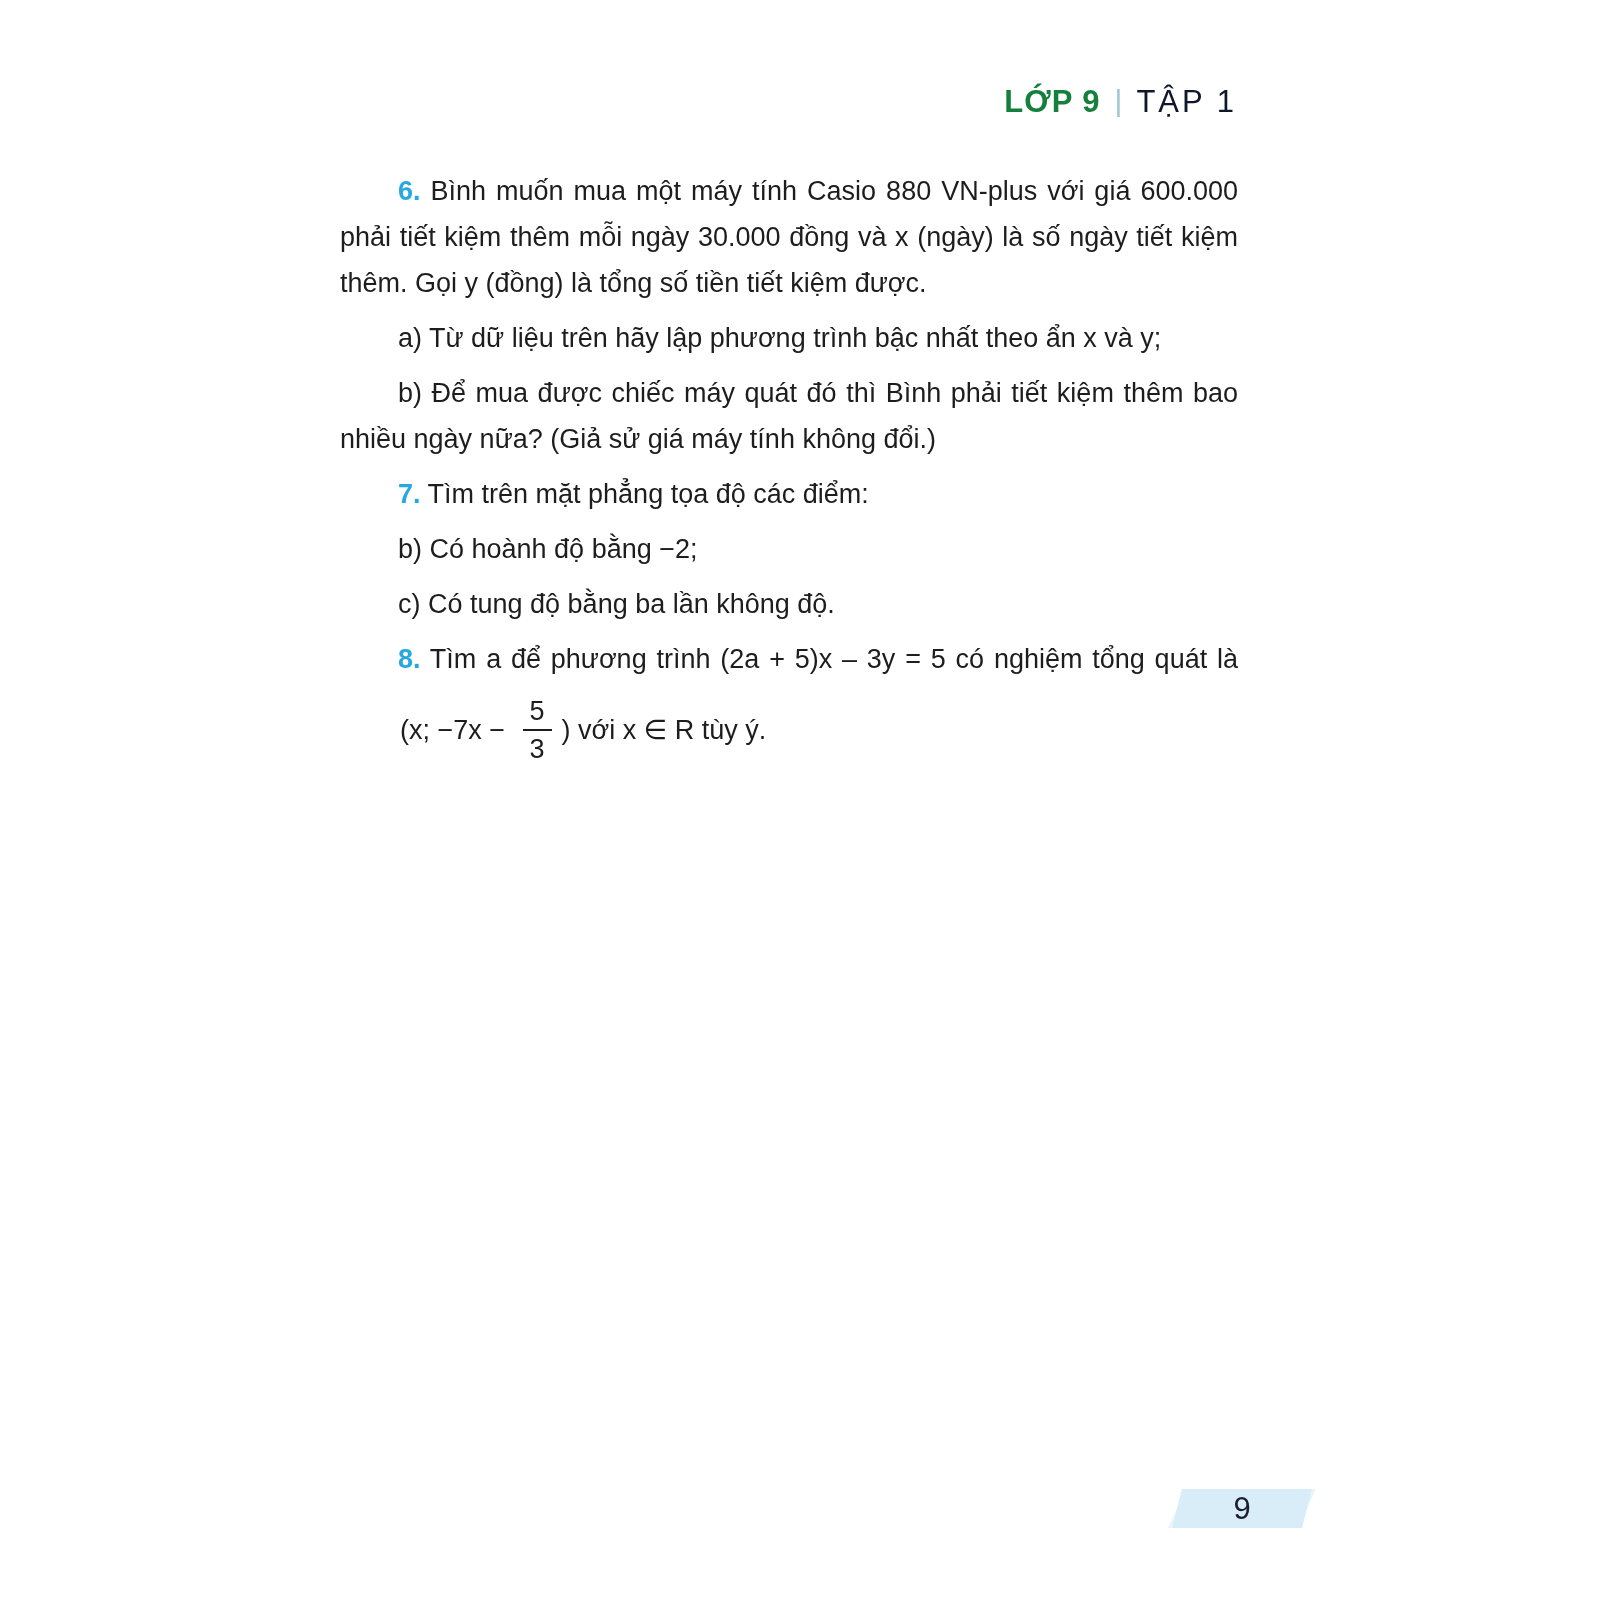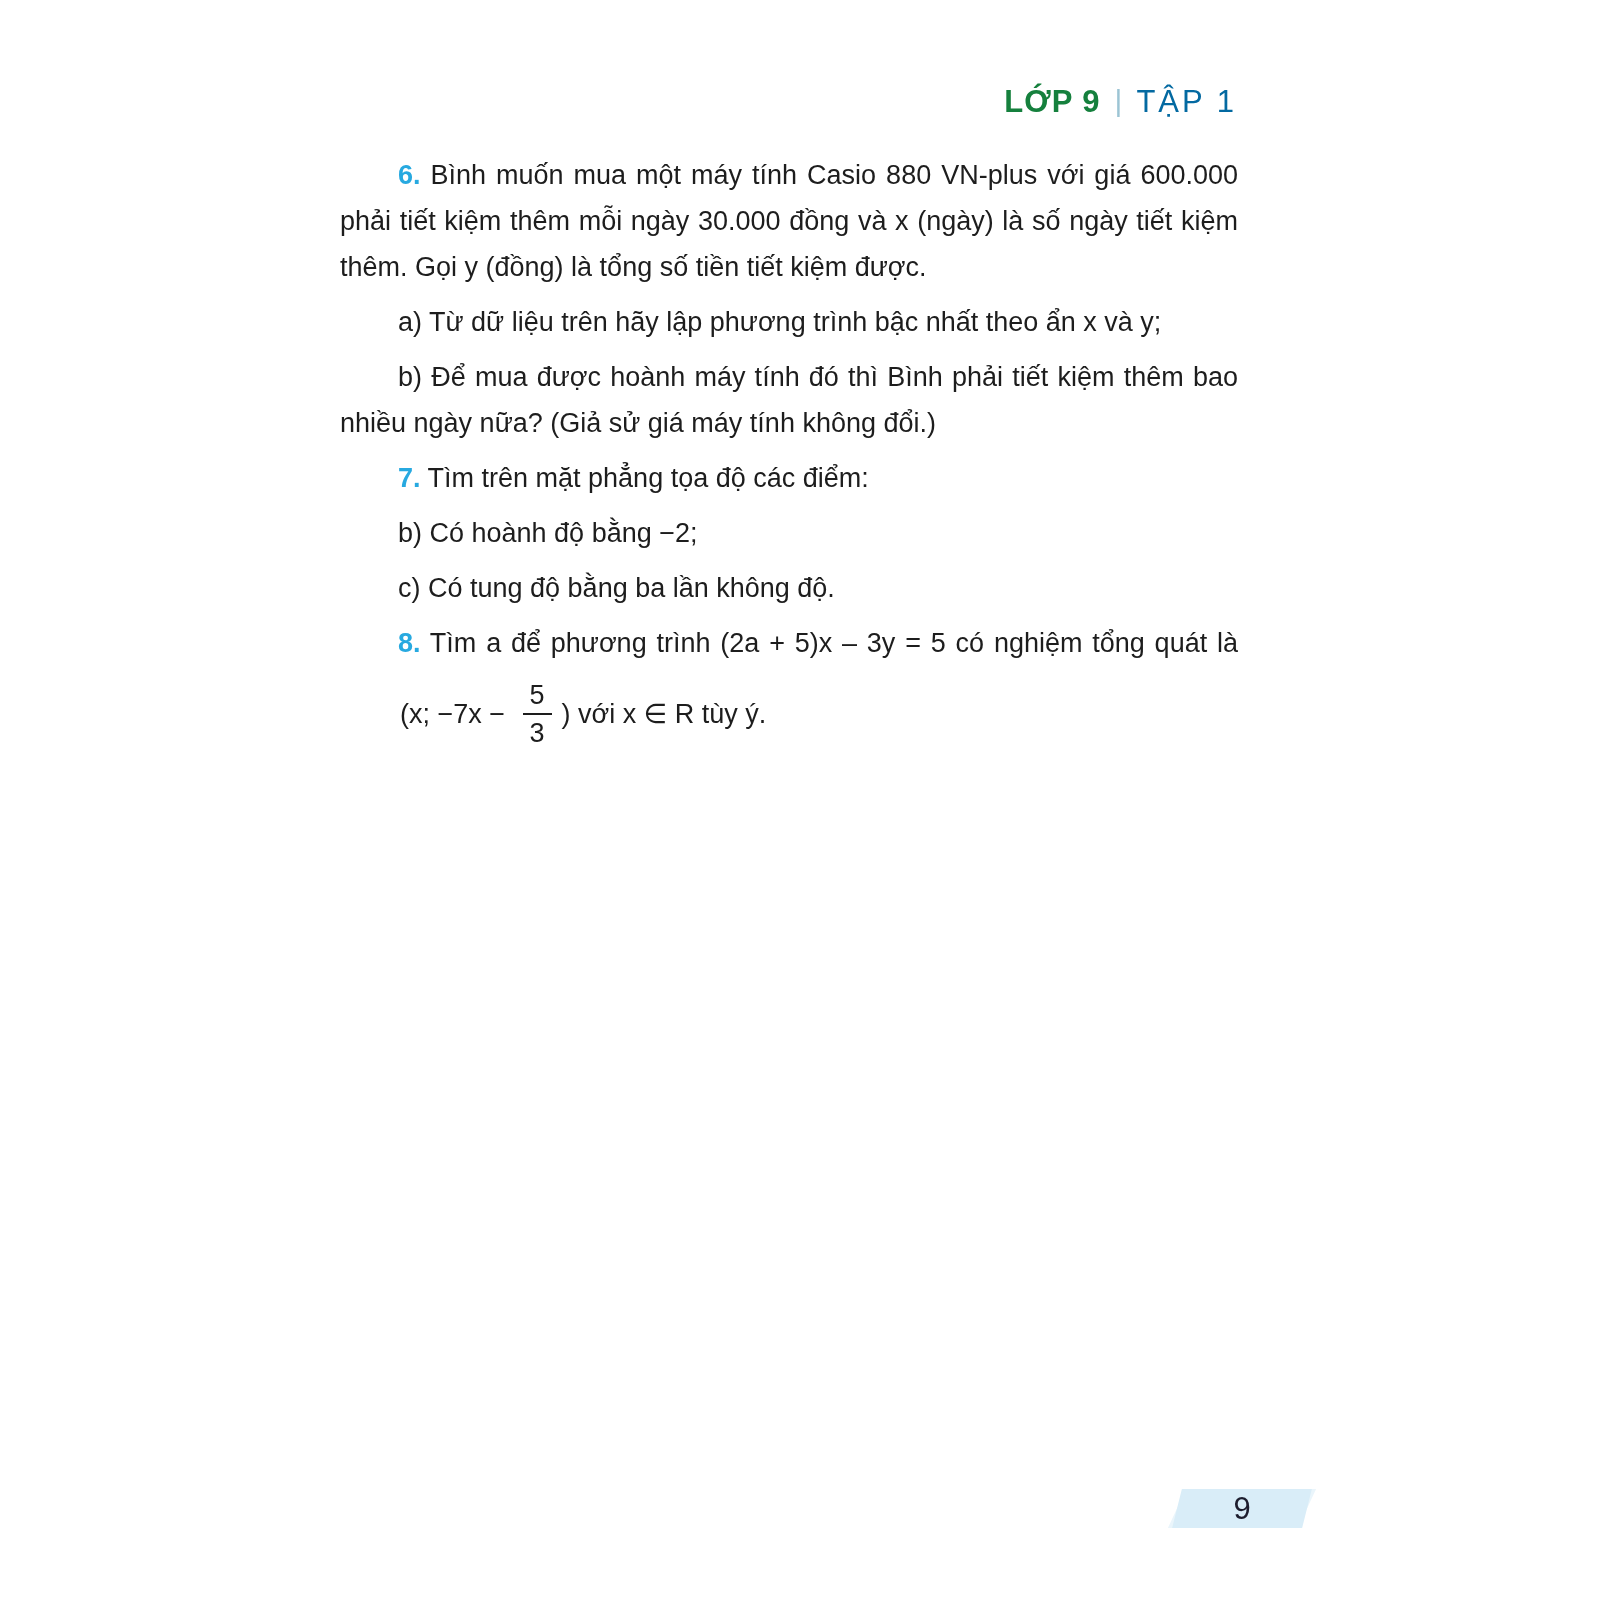--- a/index.html
+++ b/index.html
@@ -30,29 +30,29 @@
     letter-spacing:1px;
   }
   .hdr-divider{
     font-weight:300;
     color:#9cc4d4;
     font-size:30px;
     transform:translateY(-1px);
   }
   .hdr-volume{
     font-weight:300;
-    color:#0369a1;
+    color:#0f172a;
     letter-spacing:3px;
   }
 
   
   .content{
     position:absolute;
     left:340px;
-    top:152px;
+    top:168px;
     width:898px;
     font-size:27px;
     line-height:46px;
   }
   .block + .block{margin-top:9px;}
   .line{
     text-align:justify;
   }
   .line.fill{
     text-align-last:justify;
@@ -133,21 +133,21 @@
   <main class="content" id="content">
       <div class="block">
         <div class="line first fill"><span class="pnum">6.</span> Bình muốn mua một máy tính Casio 880 VN-plus với giá 600.000</div>
         <div class="line fill">phải tiết kiệm thêm mỗi ngày 30.000 đồng và x (ngày) là số ngày tiết kiệm</div>
         <div class="line">thêm. Gọi y (đồng) là tổng số tiền tiết kiệm được.</div>
       </div>
       <div class="block">
         <div class="line first">a) Từ dữ liệu trên hãy lập phương trình bậc nhất theo ẩn x và y;</div>
       </div>
       <div class="block">
-        <div class="line first fill">b) Để mua được hoành máy tính đó thì Bình phải tiết kiệm thêm bao</div>
+        <div class="line first fill">b) Để mua được chiếc máy quát đó thì Bình phải tiết kiệm thêm bao</div>
         <div class="line">nhiều ngày nữa? (Giả sử giá máy tính không đổi.)</div>
       </div>
       <div class="block">
         <div class="line first"><span class="pnum">7.</span> Tìm trên mặt phẳng tọa độ các điểm:</div>
       </div>
       <div class="block">
         <div class="line first">b) Có hoành độ bằng −2;</div>
       </div>
       <div class="block">
         <div class="line first">c) Có tung độ bằng ba lần không độ.</div>

